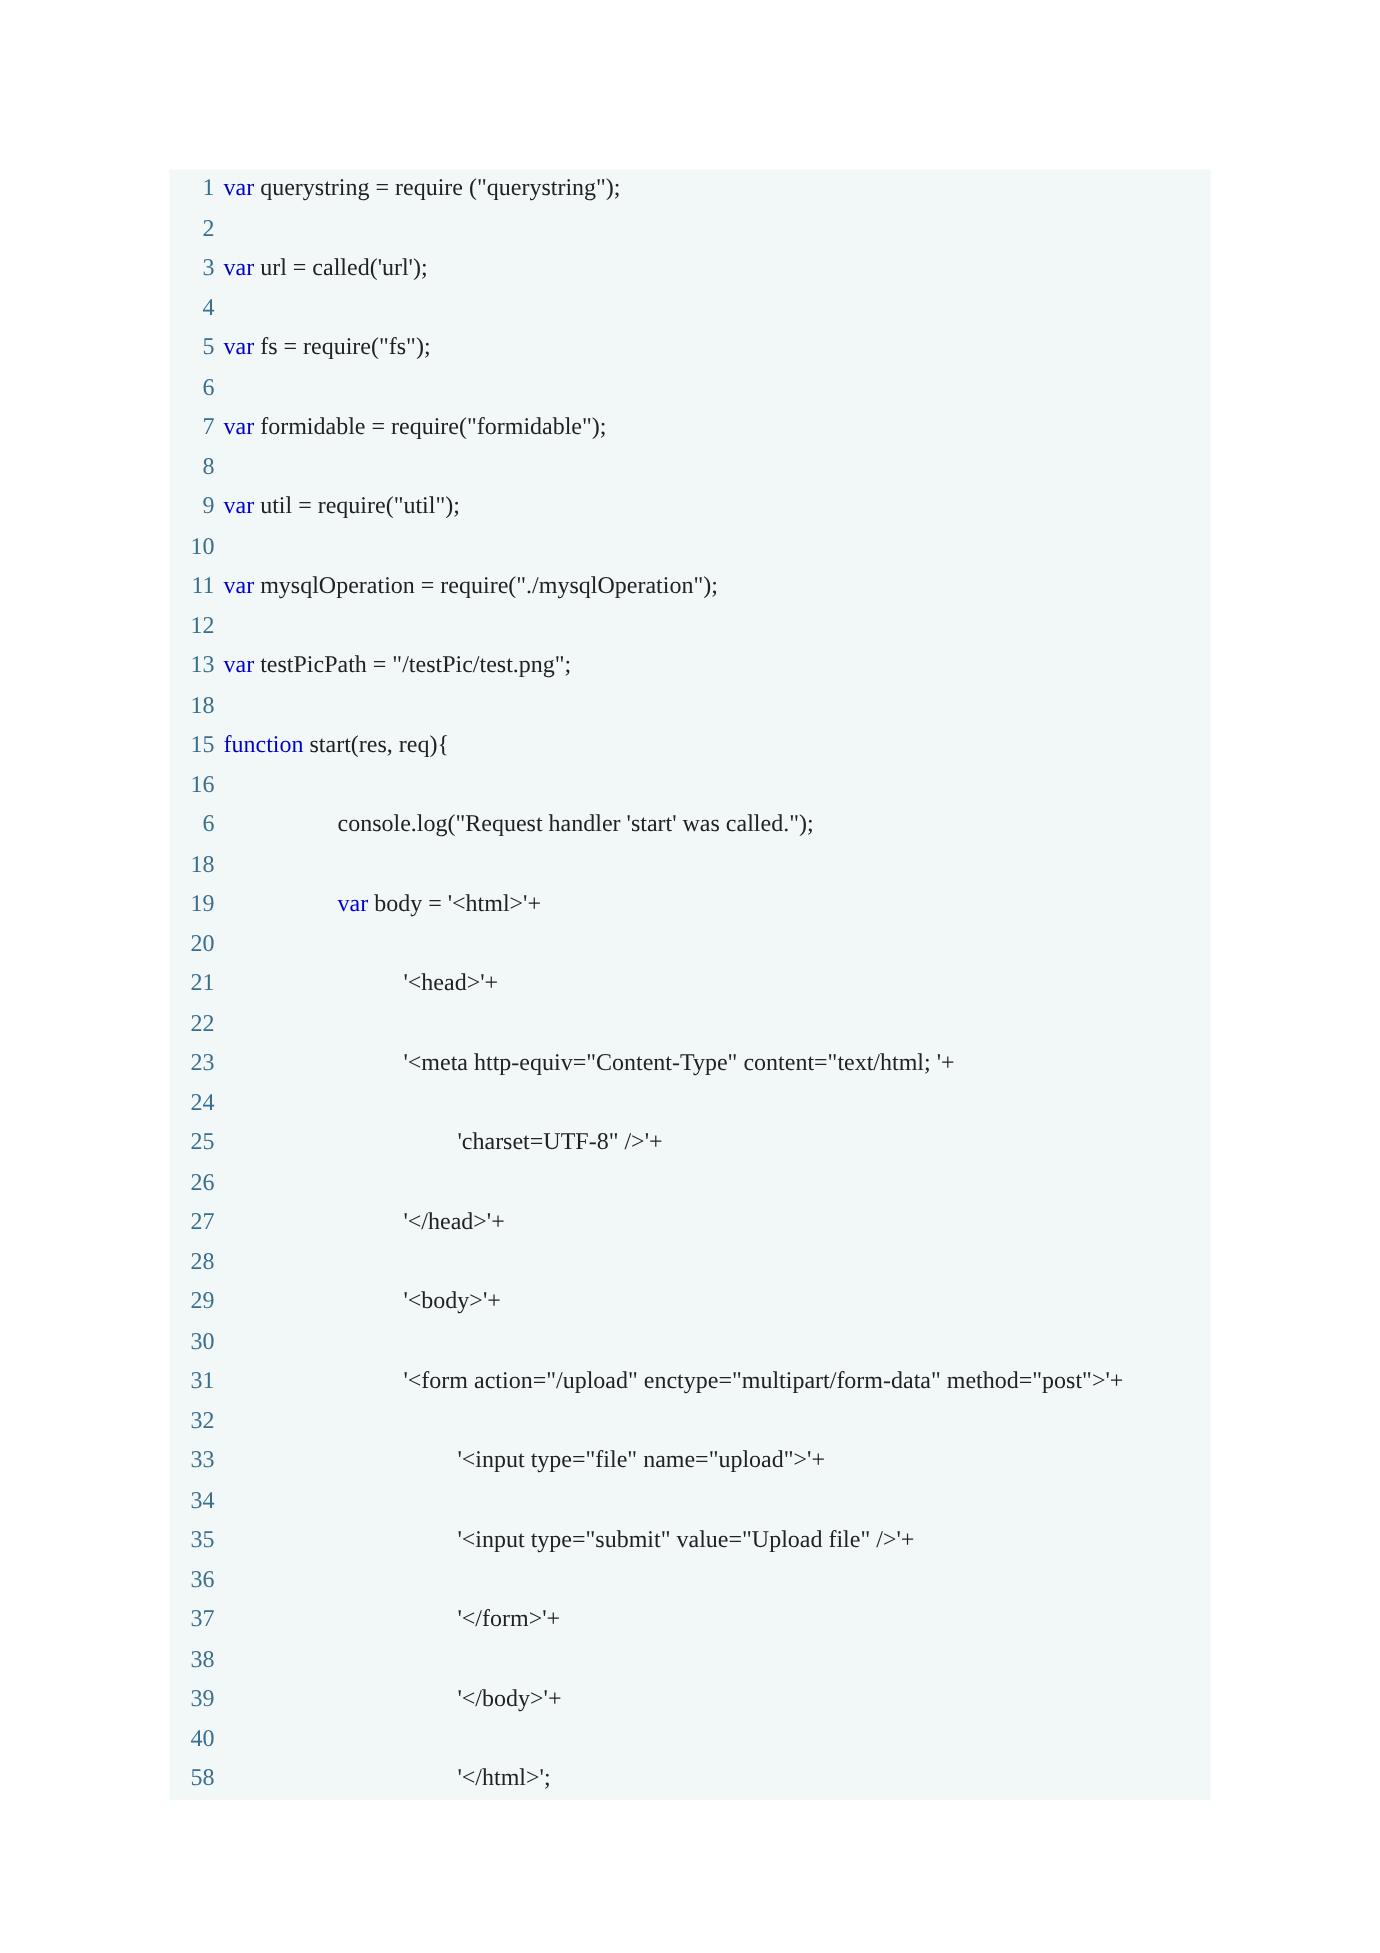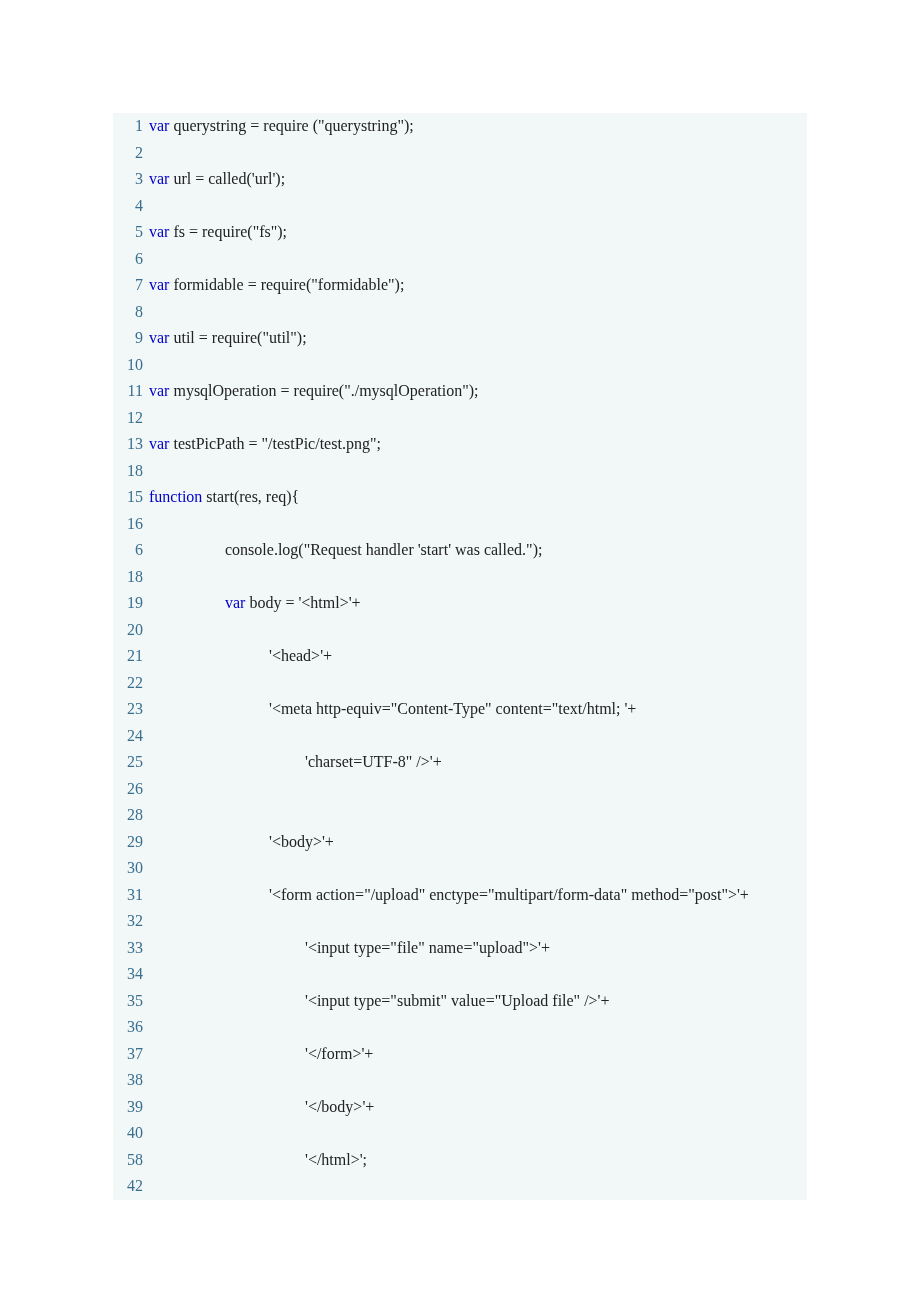--- a/index.html
+++ b/index.html
@@ -146,20 +146,24 @@
       </div>
       <div class="line">
         <span class="lineno">25</span>
         <span class="code"><span class="plain">                                       'charset=UTF-8" /&gt;'+</span></span>
       </div>
       <div class="line">
         <span class="lineno">26</span>
         <span class="code">&nbsp;</span>
       </div>
       <div class="line">
+        <span class="lineno">27</span>
+        <span class="code"><span class="plain">                              '&lt;/head&gt;'+</span></span>
+      </div>
+      <div class="line">
         <span class="lineno">28</span>
         <span class="code">&nbsp;</span>
       </div>
       <div class="line">
         <span class="lineno">29</span>
         <span class="code"><span class="plain">                              '&lt;body&gt;'+</span></span>
       </div>
       <div class="line">
         <span class="lineno">30</span>
         <span class="code">&nbsp;</span>
@@ -200,19 +204,15 @@
         <span class="lineno">39</span>
         <span class="code"><span class="plain">                                       '&lt;/body&gt;'+</span></span>
       </div>
       <div class="line">
         <span class="lineno">40</span>
         <span class="code">&nbsp;</span>
       </div>
       <div class="line">
         <span class="lineno">58</span>
         <span class="code"><span class="plain">                                       '&lt;/html&gt;';</span></span>
-      </div>
-      <div class="line">
-        <span class="lineno">42</span>
-        <span class="code">&nbsp;</span>
       </div>
     </div>
 </div>
 
 </body></html>

